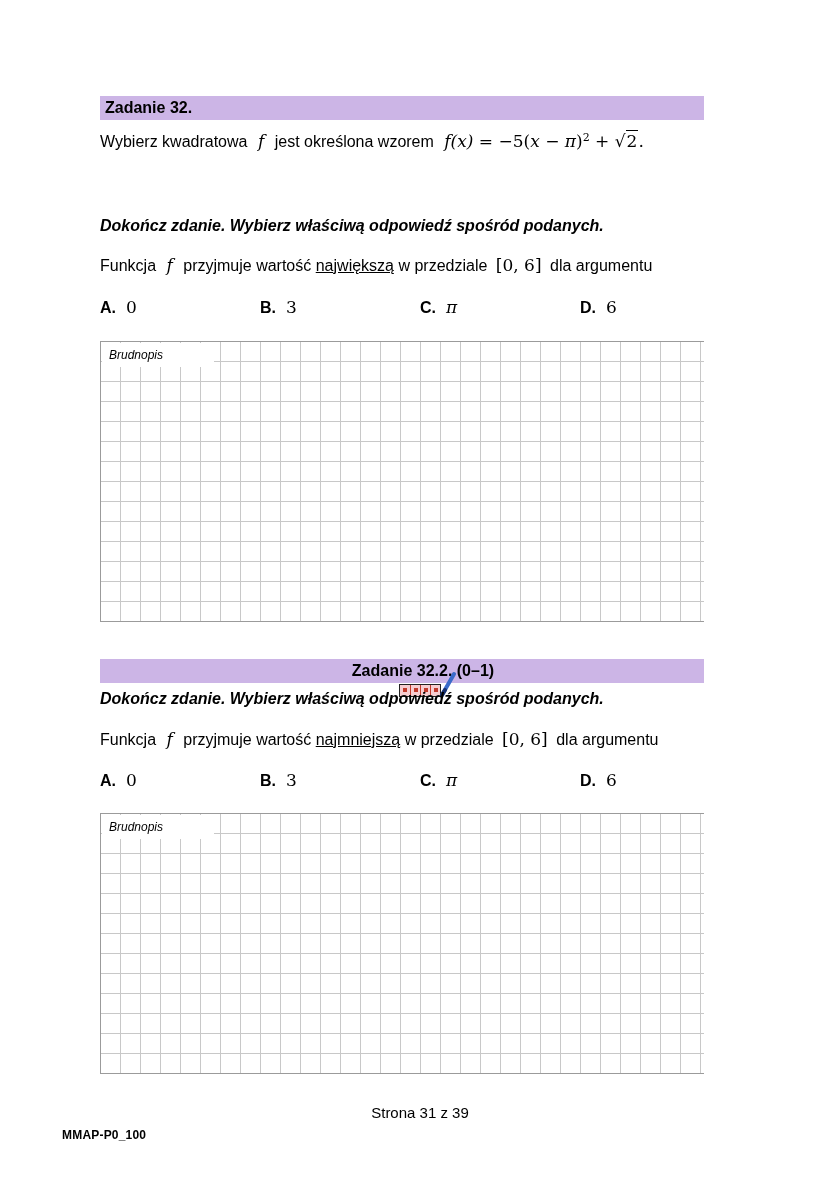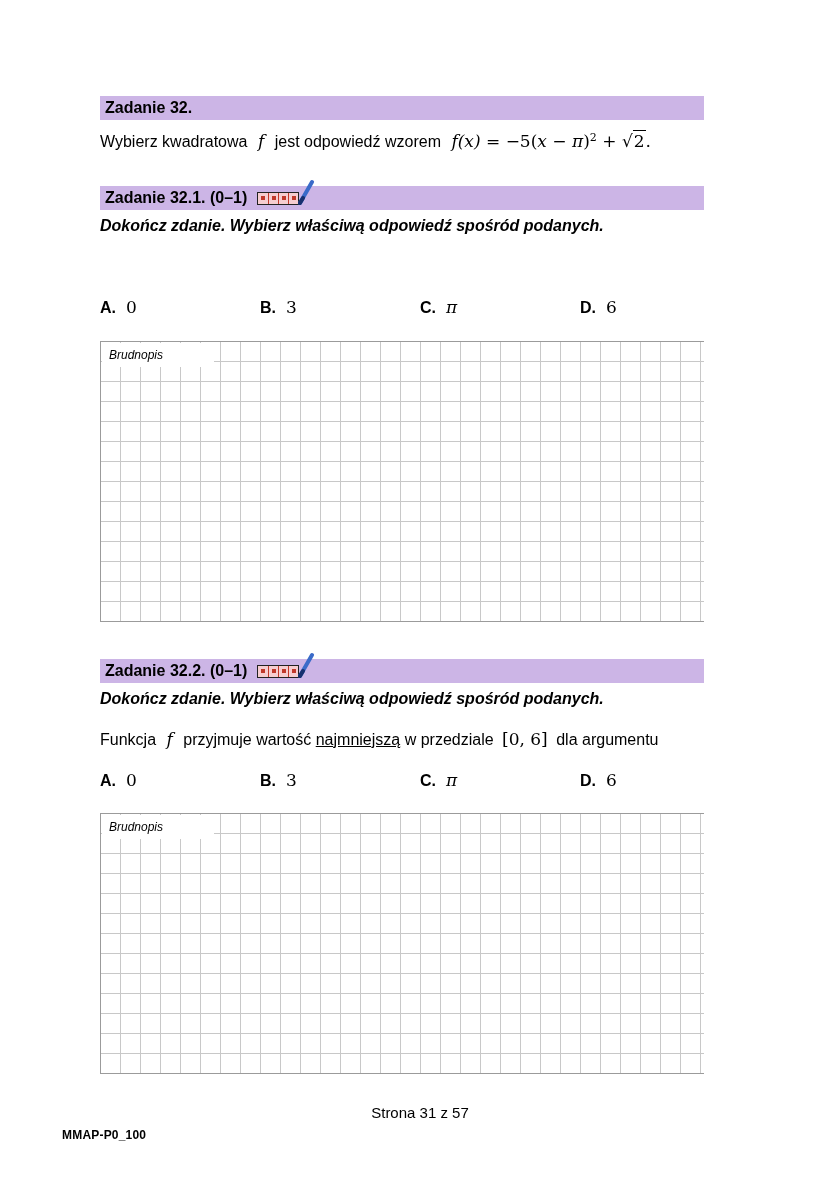--- a/index.html
+++ b/index.html
@@ -90,42 +90,36 @@
 
 <div class="page">
 
   <div class="abs task-bar" style="top:96px;">
     <span class="bar-title">Zadanie 32.</span>
   </div>
 
   <div class="abs para" style="top:127px; left:100px; width:641px;">
     <span>Wybierz kwadratowa</span>
     <span class="mi" style="padding:0 6px;">f</span>
-    <span>jest odpowiedź wzorem</span>
+    <span>jest określona wzorem</span>
     <span style="padding-left:6px;"><span class="mi">f</span><span class="mi">(x)</span><span class="math"> = −5(</span><span class="mi">x</span><span class="math"> − </span><span class="mi">π</span><span class="math">)</span><sup class="math-sup">2</sup><span class="math"> + </span><span class="math">√</span><span class="math radicand">2</span><span class="math">.</span></span>
   </div>
 
-  <div class="abs task-bar" style="top:186px;">
-    <span class="bar-title">Zadanie 32.1. (0–1)</span>
-    <span class="grid-pen-icon">
-      <span class="mini-grid">
-        <span class="mini-cell"></span>
-          <span class="mini-cell"></span>
-          <span class="mini-cell"></span>
-          <span class="mini-cell"></span>
-      </span>
-      <svg class="pen-svg" width="20" height="26" viewBox="0 0 20 26">
-        <path d="M5 24 L17 3" stroke="#3a6bc9" stroke-width="4" stroke-linecap="round"></path>
-        <path d="M5 24 L8 19" stroke="#17306e" stroke-width="4" stroke-linecap="round"></path>
-      </svg>
-    </span>
-  </div>
 
   <div class="abs para bold" style="top:215px; left:100px;">Dokończ zdanie. Wybierz właściwą odpowiedź spośród podanych.</div>
 
+  <div class="abs para" style="top:255px; left:100px;">
+    <span>Funkcja</span>
+    <span class="mi" style="padding:0 6px;">f</span>
+    <span>przyjmuje wartość</span>
+    <span class="und">największą</span>
+    <span>w przedziale</span>
+    <span class="math" style="padding:0 4px;">[0, 6]</span>
+    <span>dla argumentu</span>
+  </div>
 
   <div class="abs options-row" style="top:297px;">
     <div class="option">
       <span class="opt-label">A.</span>
       <span class="opt-value">0</span>
     </div>
     <div class="option">
       <span class="opt-label">B.</span>
       <span class="opt-value">3</span>
     </div>
@@ -136,21 +130,21 @@
     <div class="option">
       <span class="opt-label">D.</span>
       <span class="opt-value">6</span>
     </div>
   </div>
 
   <div class="abs scratch-grid" style="top:341px; height:281px;">
     <div class="scratch-label">Brudnopis</div>
   </div>
 
-  <div class="abs task-bar" style="top:659px;">
+  <div class="abs task-bar" style="top:659px;flex-direction:column;">
     <span class="bar-title">Zadanie 32.2. (0–1)</span>
     <span class="grid-pen-icon">
       <span class="mini-grid">
         <span class="mini-cell"></span>
           <span class="mini-cell"></span>
           <span class="mini-cell"></span>
           <span class="mini-cell"></span>
       </span>
       <svg class="pen-svg" width="20" height="26" viewBox="0 0 20 26">
         <path d="M5 24 L17 3" stroke="#3a6bc9" stroke-width="4" stroke-linecap="round"></path>
@@ -187,16 +181,16 @@
     <div class="option">
       <span class="opt-label">D.</span>
       <span class="opt-value">6</span>
     </div>
   </div>
 
   <div class="abs scratch-grid" style="top:813px; height:261px;">
     <div class="scratch-label">Brudnopis</div>
   </div>
 
-  <div class="abs footer-page" style="top:1104px;">Strona 31 z 57</div>
+  <div class="abs footer-page" style="top:1104px;">Strona 31 z 39</div>
   <div class="abs footer-code" style="top:1128px;">MMAP-P0_100</div>
 
 </div>
 
 </body></html>

